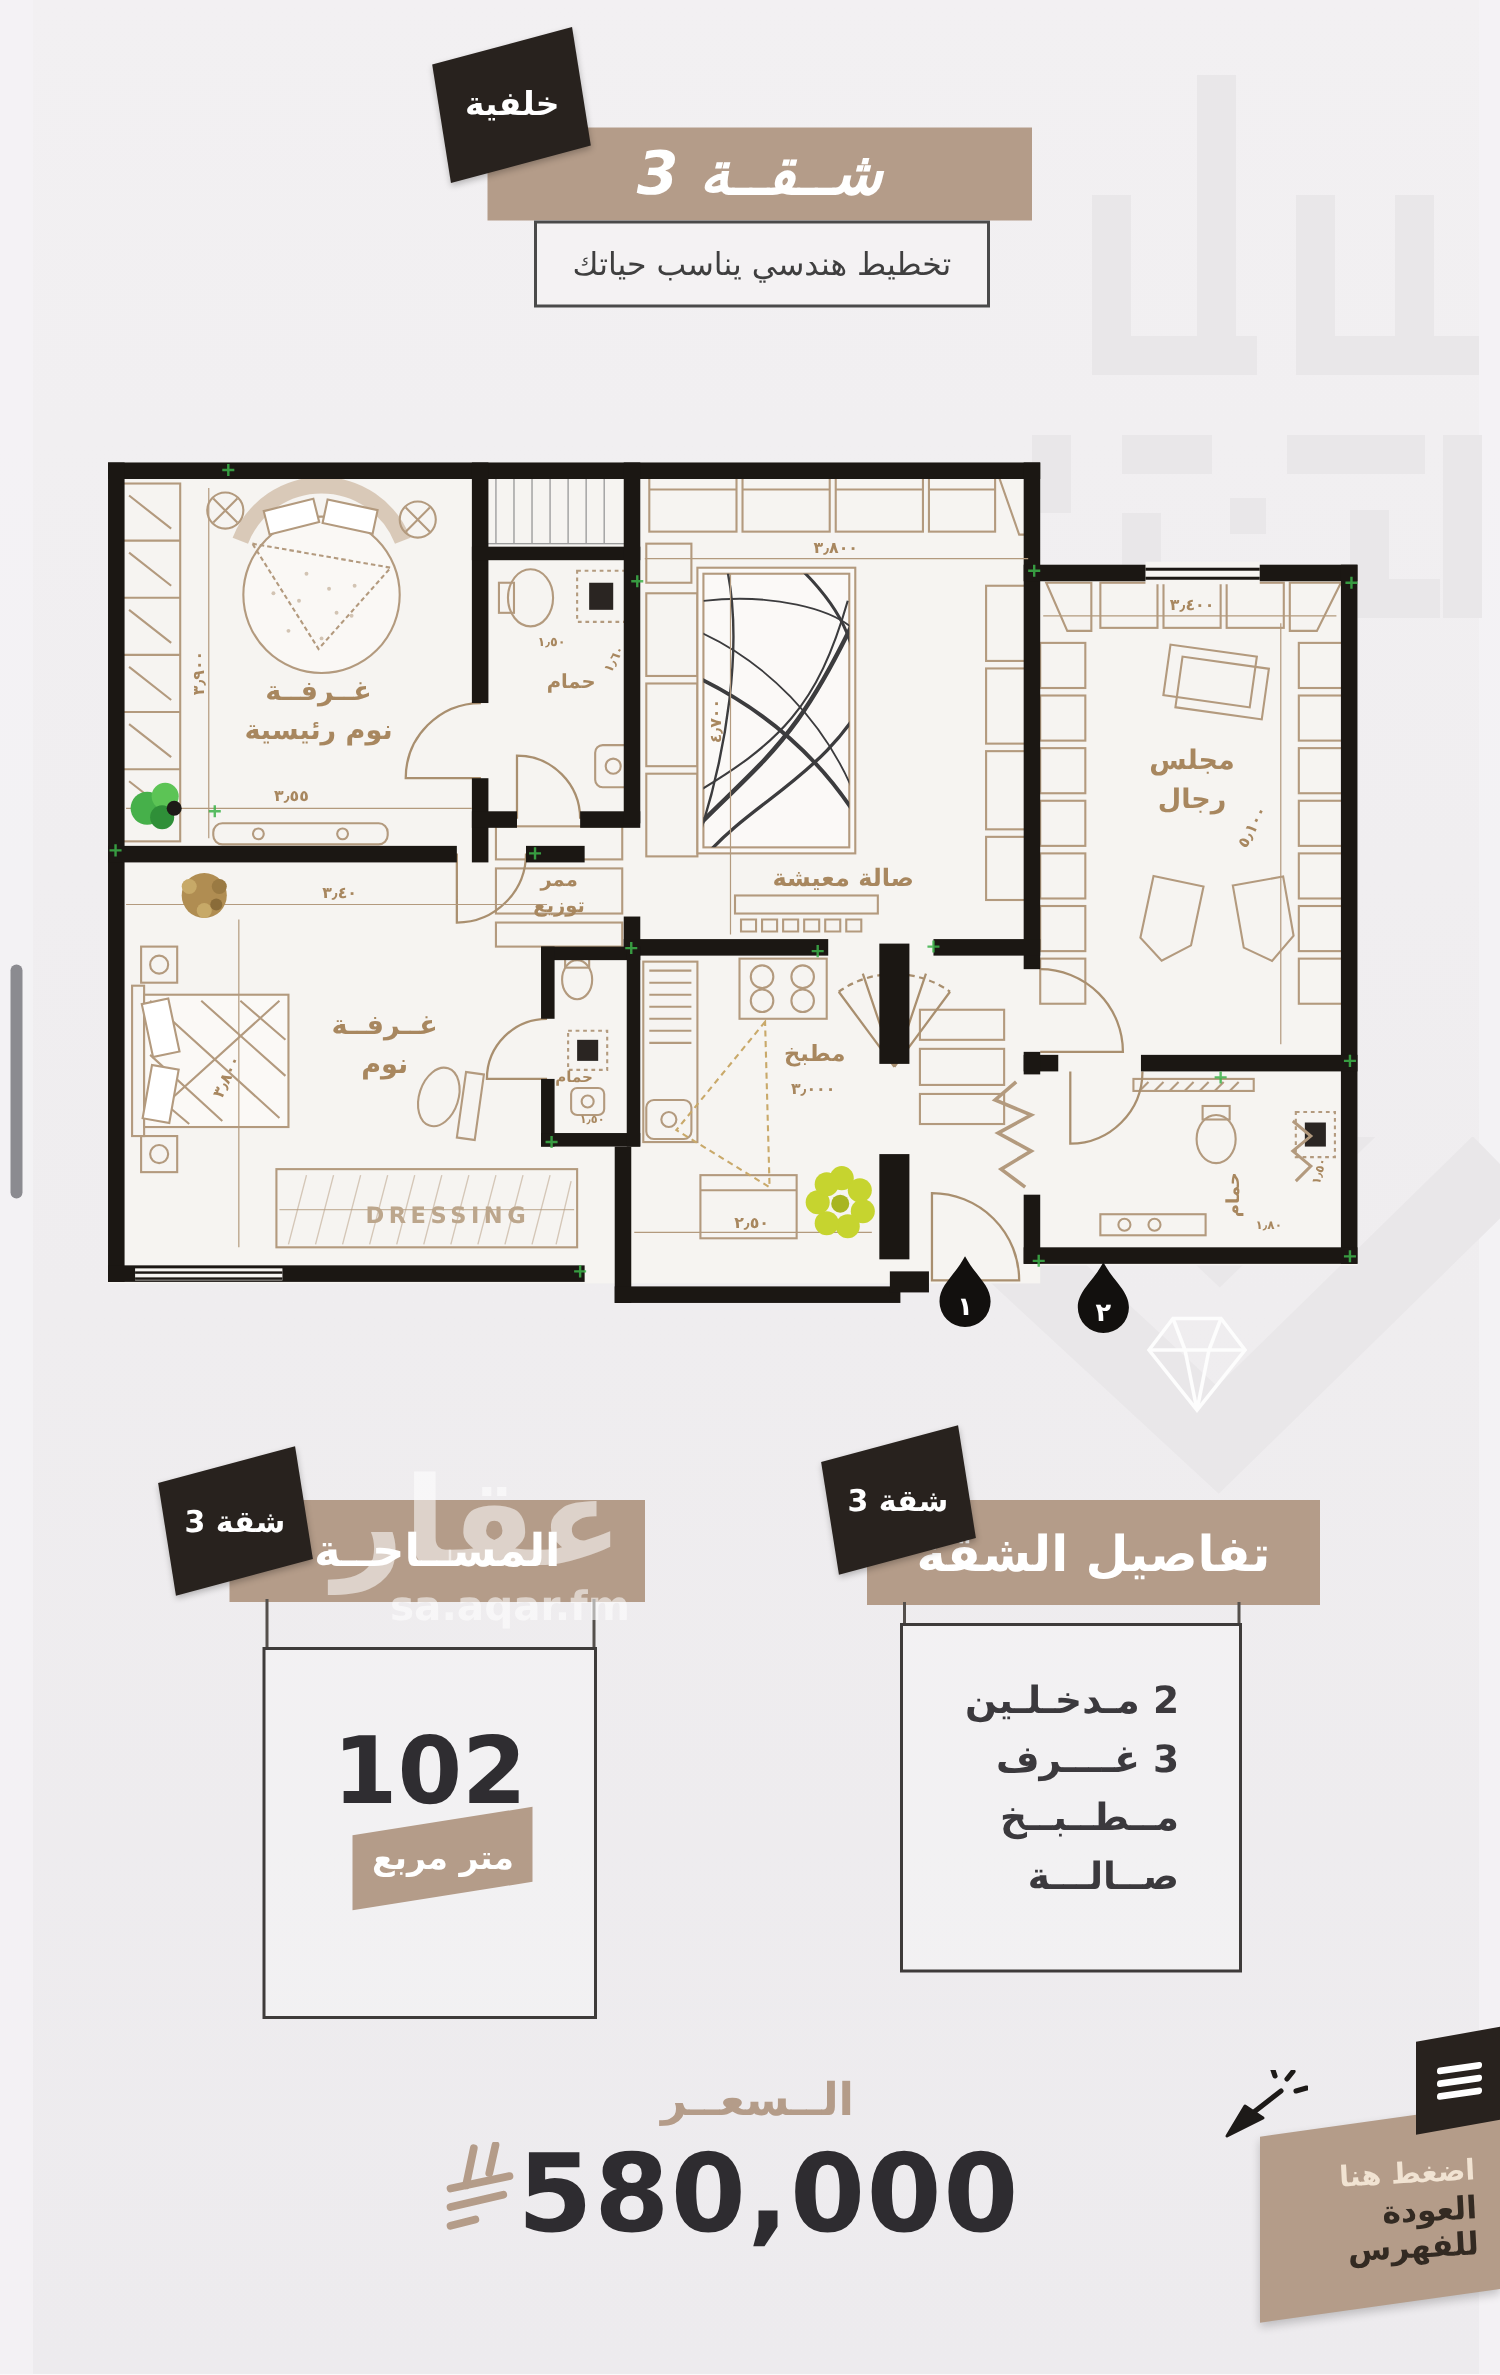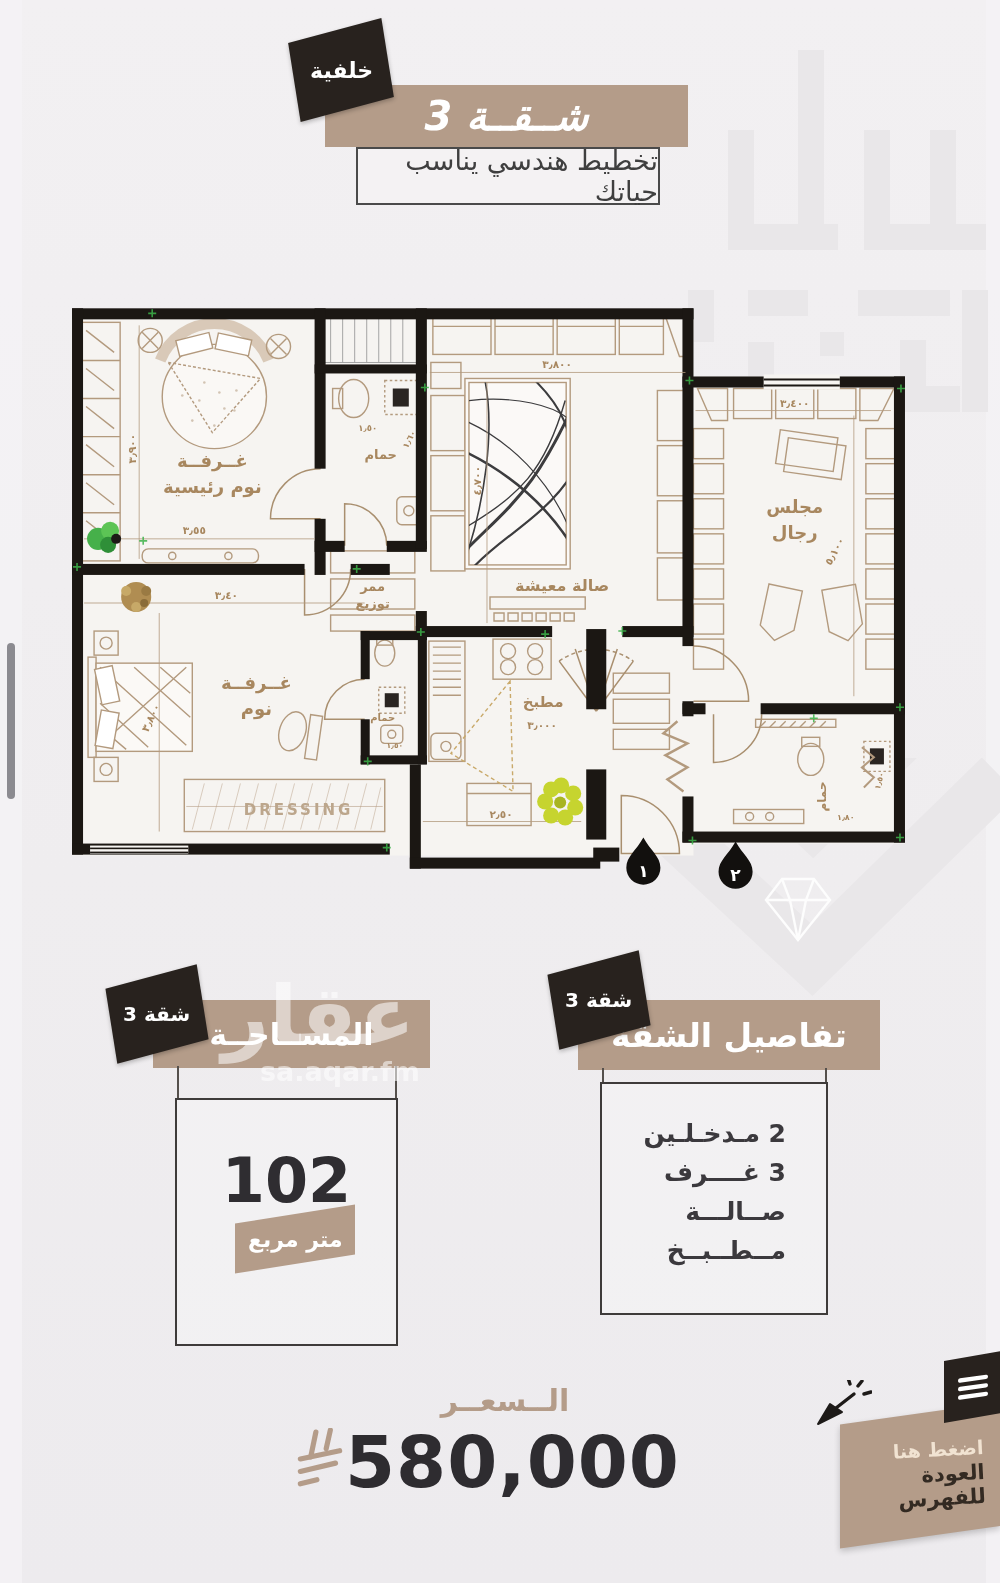--- a/index.html
+++ b/index.html
@@ -58,21 +58,21 @@
     <g transform="translate(198,142)" stroke="#fdfdfd" stroke-width="2.4" fill="none">
       <path d="M -32,0 L -16,-21 L 16,-21 L 32,0 L 0,40 Z"></path>
       <path d="M -32,0 H 32 M -16,-21 L -8,0 L 0,40 L 8,0 L 16,-21 M -8,0 H 8"></path>
     </g>
   </svg>
 
   <div class="abs banner tan" style="left:325px;top:85px;width:363px;height:62px;font-size:40px;font-style:italic;">
     <span>شــقــة 3</span>
   </div>
   <div class="abs" style="left:356px;top:147px;width:304px;height:58px;background:#f4f2f3;border:2px solid #4a4a4a;box-sizing:border-box;display:flex;align-items:center;justify-content:center;">
-    <span style="color:#3f3f3f;font-size:27px;direction:rtl;">تخطيط هندسي يناسب حياتك</span>
+    <span style="color:#3f3f3f;font-size:21px;direction:rtl;">تخطيط هندسي يناسب حياتك</span>
   </div>
   <div class="abs badge" style="left:293px;top:30px;width:96px;height:80px;font-size:22px;">
     <span>خلفية</span>
   </div>
 
   <svg class="abs" style="left:64px;top:300px;" width="852" height="602" viewBox="0 0 850 600">
 
     <rect x="8" y="8" width="620" height="546" fill="#f6f4f1"></rect>
     <rect x="617" y="76" width="222" height="466" fill="#f6f4f1"></rect>
 
@@ -429,22 +429,22 @@
     <span>تفاصيل الشقة</span>
   </div>
   <div class="abs badge" style="left:552px;top:962px;width:94px;height:76px;font-size:20px;">
     <span>شقة 3</span>
   </div>
   <div class="abs leg" style="left:602px;top:1068px;height:16px;"></div>
   <div class="abs leg" style="left:825px;top:1068px;height:16px;"></div>
   <div class="abs outline-box" style="left:600px;top:1082px;width:228px;height:233px;padding:30px 40px 0 0;">
     <div class="details-item">2 مـدخـلـين</div>
     <div class="details-item">3 غــــرف</div>
+    <div class="details-item">مــطــبــخ</div>
     <div class="details-item">صــالـــة</div>
-    <div class="details-item">مــطــبــخ</div>
   </div>
 
   <div class="abs price-label" style="left:380px;top:1383px;width:250px;">الــسعــر</div>
   <div class="abs price-value" style="left:345px;top:1420px;width:320px;">580,000</div>
   <svg class="abs" style="left:294px;top:1428px;" width="52" height="62" viewBox="0 0 50 60">
     <g stroke="#b49c89" stroke-width="5" stroke-linecap="round" fill="none">
       <path d="M 21,4 L 16,28"></path>
         <path d="M 35,2 L 31,20"></path>
       <path d="M 6,30 L 44,22"></path>
         <path d="M 6,42 L 40,34"></path>

